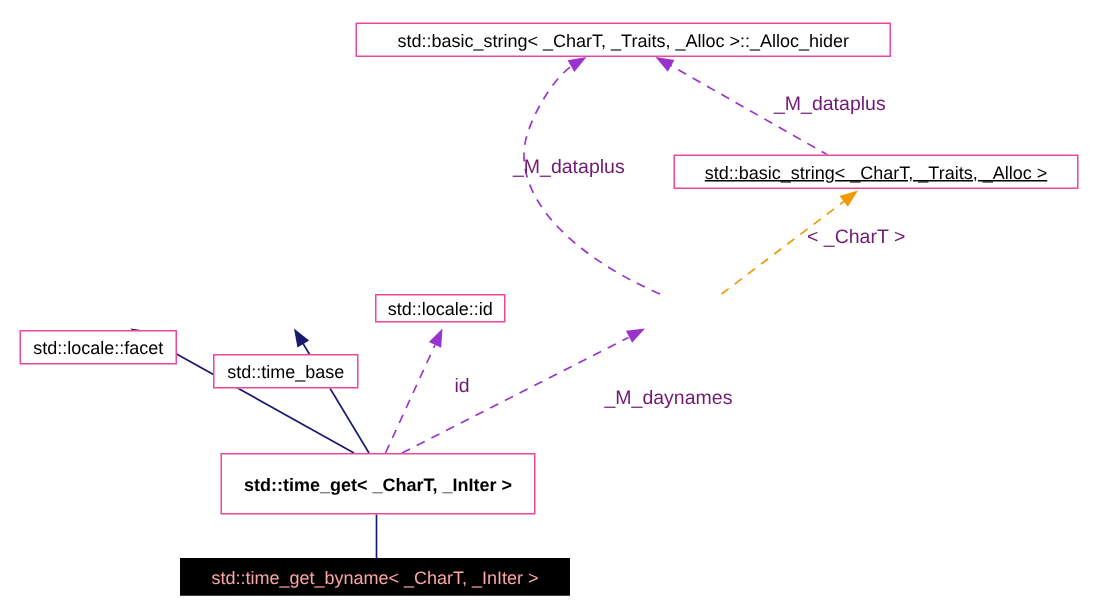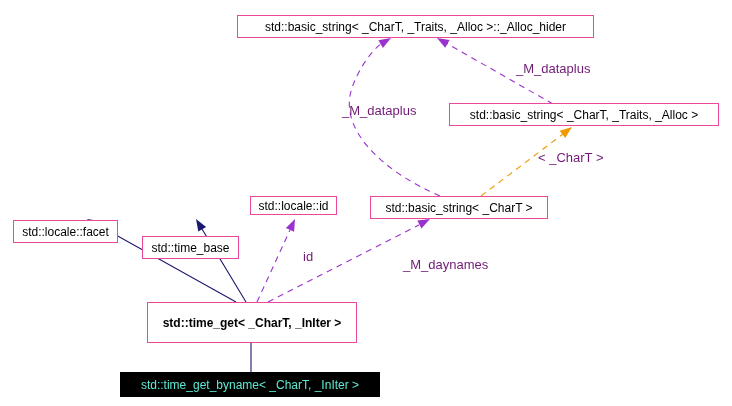--- a/index.html
+++ b/index.html
@@ -10,21 +10,21 @@
   svg.graph { position:absolute; left:0; top:0; width:732px; height:406px; }
   path.edge { fill:none; stroke-width:1.1px; }
   path.dashed { stroke-dasharray:6 5; }
   polygon.arrow { stroke:none; }
   .node {
     position:absolute; box-sizing:border-box;
     border:1px solid #ec4899; background:#ffffff; color:#000000;
     display:flex; align-items:center; justify-content:center;
     font-size:12px; white-space:nowrap; cursor:pointer;
   }
-  .node.focus { background:#000000; color:#5eead4; border-color:#000000; }
+  .node.focus { background:#000000; color:#fca5a5; border-color:#000000; }
   .elabel {
     position:absolute; font-size:13px; color:#701a75; white-space:nowrap;
   }
 </style>
 </head>
 <body>
 
 <div class="stage">
 
   <svg class="graph">
@@ -49,29 +49,28 @@
 
     <path class="edge dashed" d="M553,104 L446,43" stroke="#9A32CD"></path>
     <polygon class="arrow" points="437,38 449.6,40 445.2,47.8" fill="#9A32CD"></polygon>
 
     <path class="edge dashed" d="M481,196 L563,134" stroke="#EE9A00"></path>
     <polygon class="arrow" points="572,127 565.2,137.9 559.7,130.7" fill="#EE9A00"></polygon>
   </svg>
 
   <div class="node" style="left:237px; top:15px; width:357px; height:23px;">std::basic_string&lt; _CharT, _Traits, _Alloc &gt;::_Alloc_hider</div>
 
-  <div class="node" style="left:449px; top:103px; width:270px; height:23px;">std::basic_string&lt; _CharT, _Traits, _Alloc &gt;</div>
+  <div class="node" style="left:449px; top:103px; width:270px; height:23px;text-decoration:underline;">std::basic_string&lt; _CharT, _Traits, _Alloc &gt;</div>
 
   <div class="node" style="left:13px; top:196px; width:105px; height:23px;margin-top:24px;">std::locale::facet</div>
 
   <div class="node" style="left:142px; top:196px; width:97px; height:23px;margin-top:40px;">std::time_base</div>
 
   <div class="node" style="left:250px; top:196px; width:87px; height:19px;">std::locale::id</div>
 
-  <div class="node" style="left:370px; top:196px; width:178px; height:23px;">std::basic_string&lt; _CharT &gt;</div>
 
   <div class="node" style="left:147px; top:302px; width:210px; height:41px;font-weight:bold;">std::time_get&lt; _CharT, _InIter &gt;</div>
 
   <div class="node focus" style="left:120px; top:372px; width:260px; height:25px;">std::time_get_byname&lt; _CharT, _InIter &gt;</div>
 
   <div class="elabel" style="left:342px; top:103px;">_M_dataplus</div>
 
   <div class="elabel" style="left:516px; top:61px;">_M_dataplus</div>
 
   <div class="elabel" style="left:538px; top:150px;">&lt; _CharT &gt;</div>

